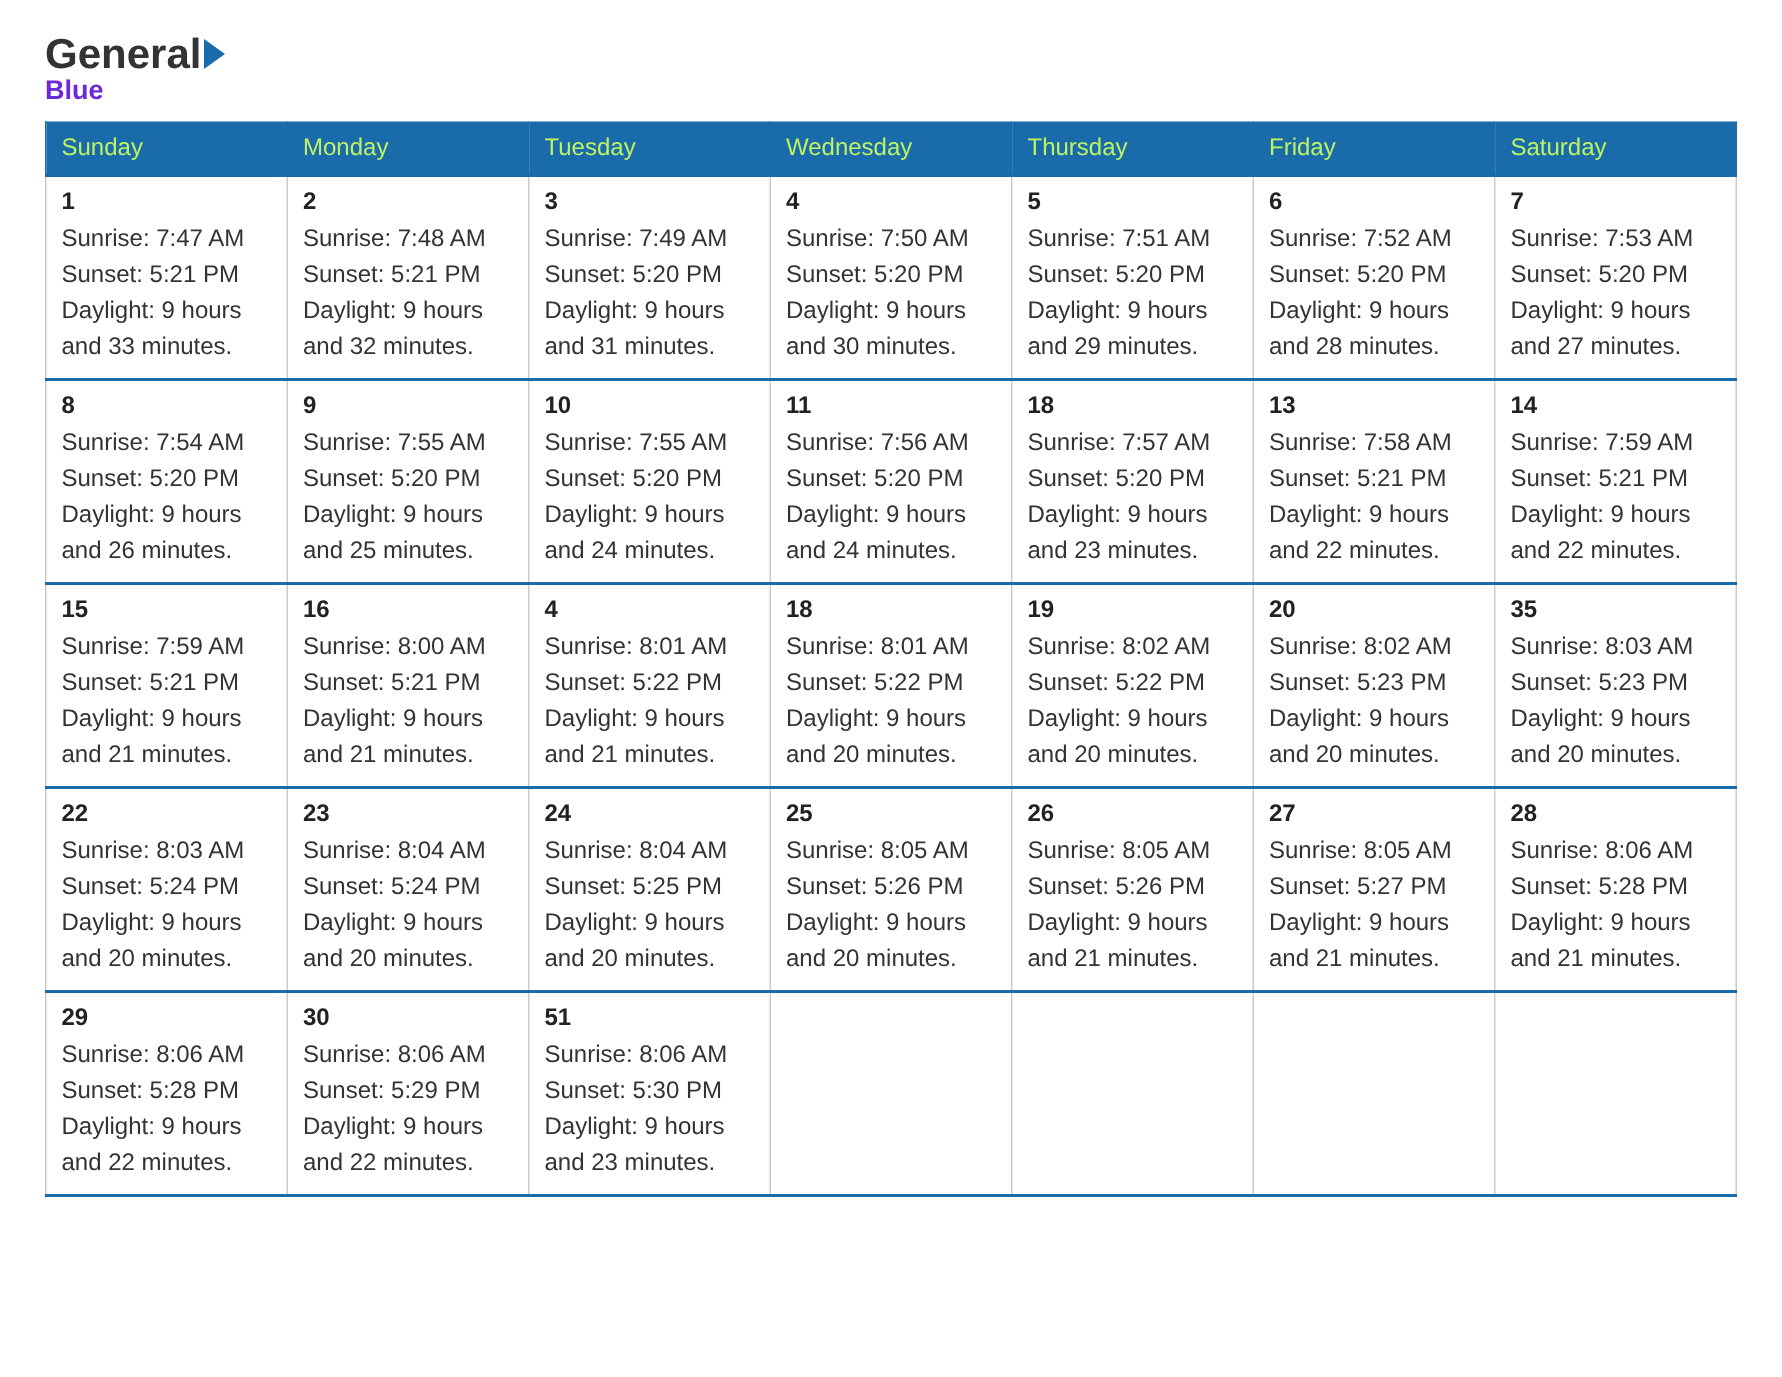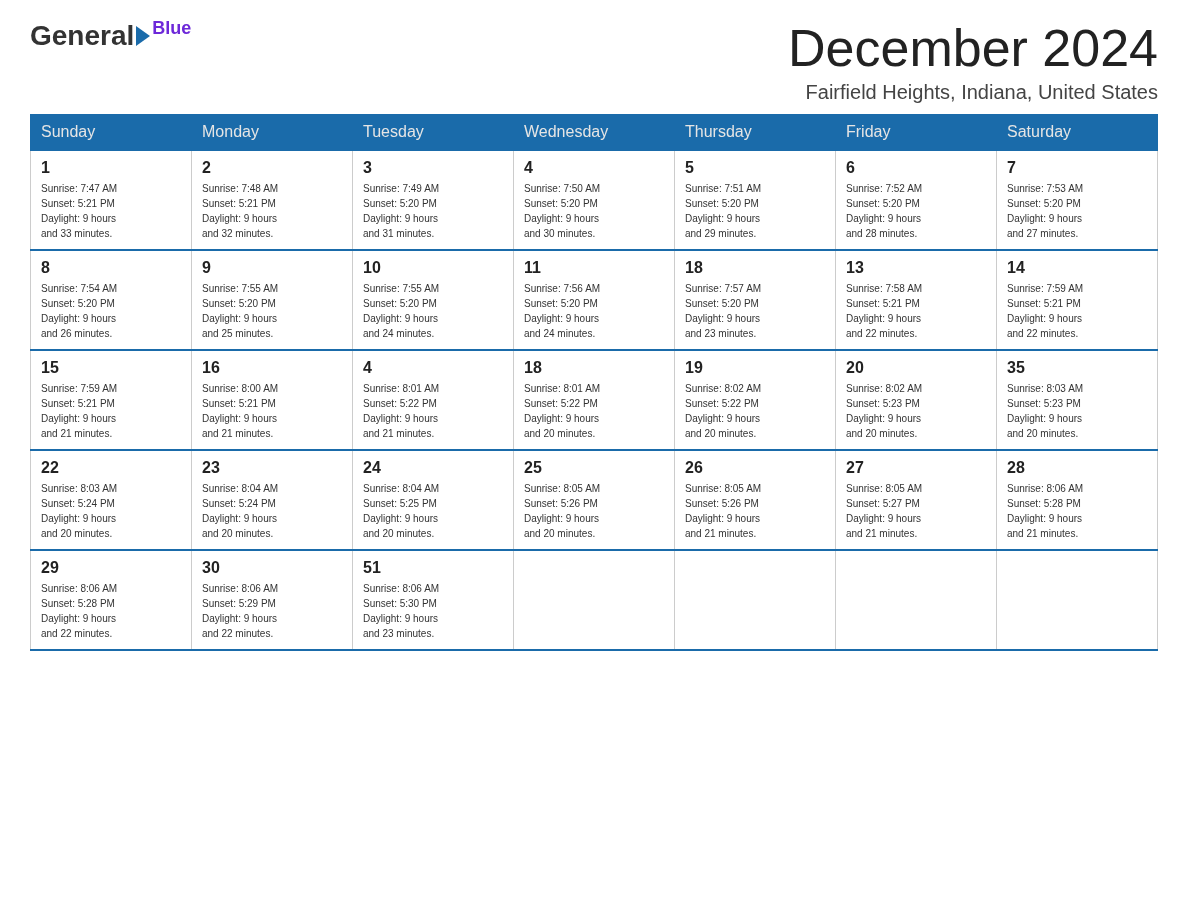--- a/index.html
+++ b/index.html
@@ -11,21 +11,21 @@
       min-height: 918px;
     }
     .header {
       display: flex;
       justify-content: space-between;
       align-items: flex-start;
       margin-bottom: 10px;
     }
     .logo {
       display: flex;
-      flex-direction: row;
+      flex-direction: column;
       align-items: flex-start;
     }
     .logo-text {
       display: flex;
       align-items: center;
       font-size: 28px;
       font-weight: bold;
       color: #333;
     }
     .logo-general {
@@ -54,21 +54,21 @@
       color: #444;
       margin-top: 4px;
     }
     .calendar {
       width: 100%;
       border-collapse: collapse;
       margin-top: 10px;
     }
     .calendar th {
       background: #1a6baa;
-      color: #e5e5e5;
+      color: #bef264;
       padding: 8px 10px;
       font-size: 16px;
       font-weight: normal;
       text-align: left;
       border: 1px solid #1a6baa;
     }
     .calendar td {
       vertical-align: top;
       padding: 8px 10px;
       border: 1px solid #ccc;
@@ -83,21 +83,21 @@
     .day-number {
       font-size: 16px;
       font-weight: bold;
       color: #222;
       display: block;
       margin-bottom: 4px;
     }
     .day-info {
       line-height: 1.5;
       color: #333;
-      font-size: 10px;
+      font-size: 16px;
     }
     .empty-cell {
       background: #fff;
     }
     .logo-tagline {
       font-size: 18px;
       font-weight: bold;
       color: #6d28d9;
       margin-top: -2px;
     }
@@ -105,24 +105,20 @@
 </head>
 <body>
 
 <div class="header">
   <div class="logo">
     <div class="logo-text">
       <span class="logo-general">General</span>
       <span class="logo-arrow"></span>
     </div>
     <div class="logo-tagline">Blue</div>
-  </div>
-  <div class="title-section">
-    <div class="month-title">December 2024</div>
-    <div class="location-title">Fairfield Heights, Indiana, United States</div>
   </div>
 </div>
 
 <table class="calendar">
   <thead>
     <tr>
       <th>Sunday</th>
       <th>Monday</th>
       <th>Tuesday</th>
       <th>Wednesday</th>

